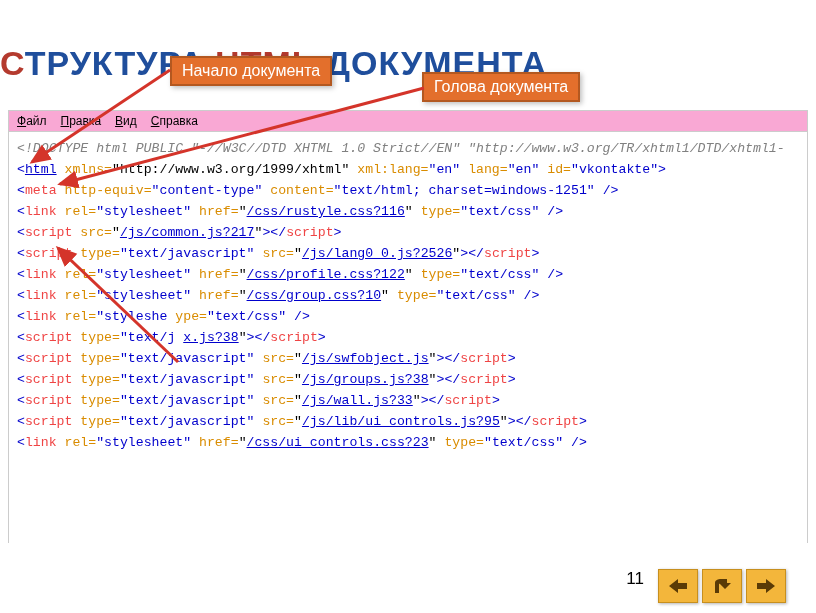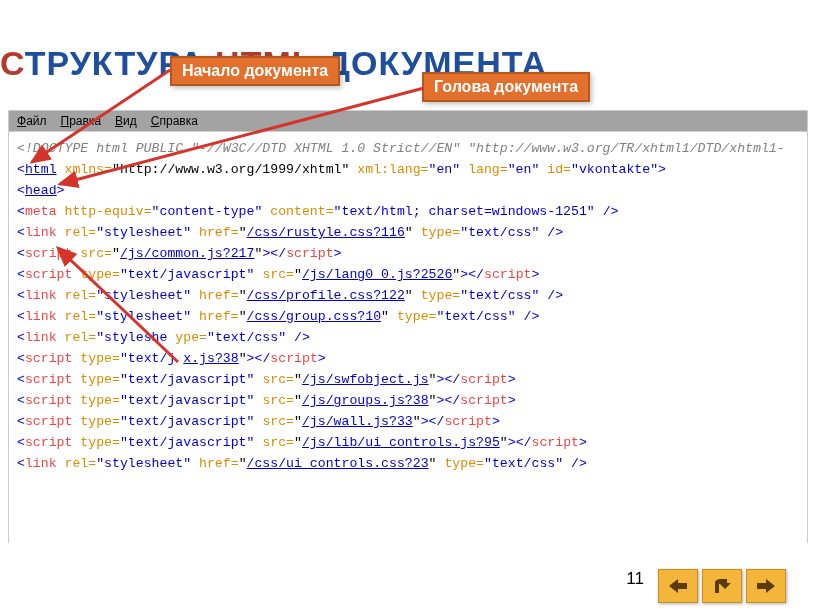--- a/index.html
+++ b/index.html
@@ -22,32 +22,31 @@
   }
   .callout {
     position: absolute;
     background: #e36f2c;
     color: #fff;
     font-size: 16px;
     padding: 4px 10px;
     border: 2px solid #b35820;
     box-shadow: 2px 2px 5px rgba(0,0,0,.25);
     white-space: nowrap;
-    font-weight: bold;
   }
   .callout-a { left: 170px; top: 56px; }
   .callout-b { left: 422px; top: 72px; }
   .callout-c { left: 178px; top: 350px; }
   .menubar {
     position: absolute;
     left: 8px;
     top: 110px;
     right: 8px;
     height: 22px;
-    background: #a3a3a3;
+    background: #f9a8d4;
     border: 1px solid #ccc;
     font-size: 12px;
     display: flex;
     align-items: center;
     gap: 14px;
     padding: 0 8px;
     z-index: 0;
   }
   .menubar span u { text-decoration: underline; }
   .codebox {
@@ -127,21 +126,20 @@
 <div class="menubar" id="menubar">
     <span><u>Ф</u>айл</span>
     <span><u>П</u>равка</span>
     <span><u>В</u>ид</span>
     <span><u>С</u>правка</span>
   </div>
 
 <div class="codebox" id="codebox">
     <div><span class="t-doct">&lt;!DOCTYPE html PUBLIC "-//W3C//DTD XHTML 1.0 Strict//EN" "http://www.w3.org/TR/xhtml1/DTD/xhtml1-</span></div>
     <div><span class="t-ang">&lt;</span><span class="t-link">html</span><span class="t-txt"> </span><span class="t-attr">xmlns=</span><span class="t-txt">"http://www.w3.org/1999/xhtml" </span><span class="t-attr">xml:lang=</span><span class="t-str">"en"</span><span class="t-txt">  </span><span class="t-attr">lang=</span><span class="t-str">"en"</span><span class="t-txt">  </span><span class="t-attr">id=</span><span class="t-str">"vkontakte"</span><span class="t-ang">&gt;</span></div>
-    <div><span class="t-ang">&lt;</span><span class="t-link">head</span><span class="t-ang">&gt;</span></div>
     <div><span class="t-txt"> </span></div>
     <div><span class="t-ang">&lt;</span><span class="t-tag">meta </span><span class="t-attr">http-equiv=</span><span class="t-str">"content-type"</span><span class="t-txt"> </span><span class="t-attr">content=</span><span class="t-str">"text/html; charset=windows-1251"</span><span class="t-ang"> /&gt;</span></div>
     <div><span class="t-ang">&lt;</span><span class="t-tag">link </span><span class="t-attr">rel=</span><span class="t-str">"stylesheet"</span><span class="t-txt"> </span><span class="t-attr">href=</span><span class="t-txt">"</span><span class="t-val">/css/rustyle.css?116</span><span class="t-txt">" </span><span class="t-attr">type=</span><span class="t-str">"text/css"</span><span class="t-ang"> /&gt;</span></div>
     <div><span class="t-ang">&lt;</span><span class="t-tag">script </span><span class="t-attr">src=</span><span class="t-txt">"</span><span class="t-val">/js/common.js?217</span><span class="t-txt">"</span><span class="t-ang">&gt;</span><span class="t-ang">&lt;/</span><span class="t-tag">script</span><span class="t-ang">&gt;</span></div>
     <div><span class="t-ang">&lt;</span><span class="t-tag">script </span><span class="t-attr">type=</span><span class="t-str">"text/javascript"</span><span class="t-txt"> </span><span class="t-attr">src=</span><span class="t-txt">"</span><span class="t-val">/js/lang0_0.js?2526</span><span class="t-txt">"</span><span class="t-ang">&gt;</span><span class="t-ang">&lt;/</span><span class="t-tag">script</span><span class="t-ang">&gt;</span></div>
     <div><span class="t-ang">&lt;</span><span class="t-tag">link </span><span class="t-attr">rel=</span><span class="t-str">"stylesheet"</span><span class="t-txt"> </span><span class="t-attr">href=</span><span class="t-txt">"</span><span class="t-val">/css/profile.css?122</span><span class="t-txt">" </span><span class="t-attr">type=</span><span class="t-str">"text/css"</span><span class="t-ang"> /&gt;</span></div>
     <div><span class="t-ang">&lt;</span><span class="t-tag">link </span><span class="t-attr">rel=</span><span class="t-str">"stylesheet"</span><span class="t-txt"> </span><span class="t-attr">href=</span><span class="t-txt">"</span><span class="t-val">/css/group.css?10</span><span class="t-txt">" </span><span class="t-attr">type=</span><span class="t-str">"text/css"</span><span class="t-ang"> /&gt;</span></div>
     <div><span class="t-ang">&lt;</span><span class="t-tag">link </span><span class="t-attr">rel=</span><span class="t-str">"styleshe</span><span class="t-txt">                                </span><span class="t-attr">ype=</span><span class="t-str">"text/css"</span><span class="t-ang"> /&gt;</span></div>
     <div><span class="t-ang">&lt;</span><span class="t-tag">script </span><span class="t-attr">type=</span><span class="t-str">"text/j</span><span class="t-txt">                              </span><span class="t-val">x.js?38</span><span class="t-txt">"</span><span class="t-ang">&gt;</span><span class="t-ang">&lt;/</span><span class="t-tag">script</span><span class="t-ang">&gt;</span></div>
     <div><span class="t-ang">&lt;</span><span class="t-tag">script </span><span class="t-attr">type=</span><span class="t-str">"text/javascript"</span><span class="t-txt"> </span><span class="t-attr">src=</span><span class="t-txt">"</span><span class="t-val">/js/swfobject.js</span><span class="t-txt">"</span><span class="t-ang">&gt;</span><span class="t-ang">&lt;/</span><span class="t-tag">script</span><span class="t-ang">&gt;</span></div>

